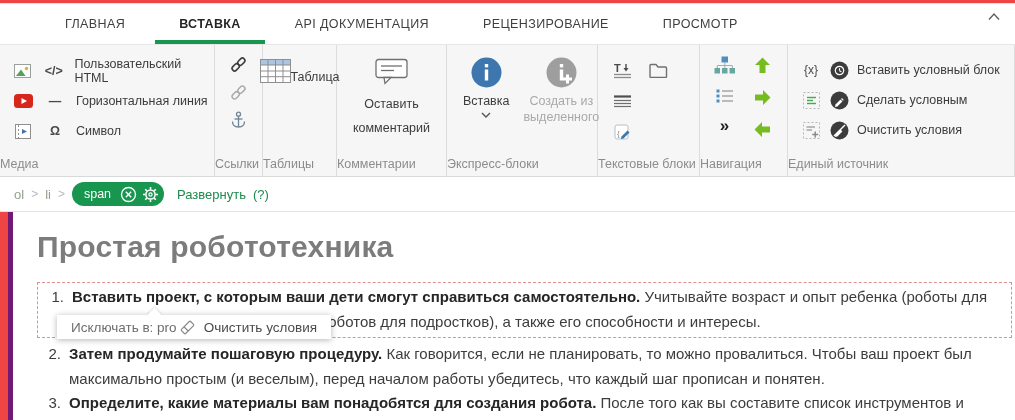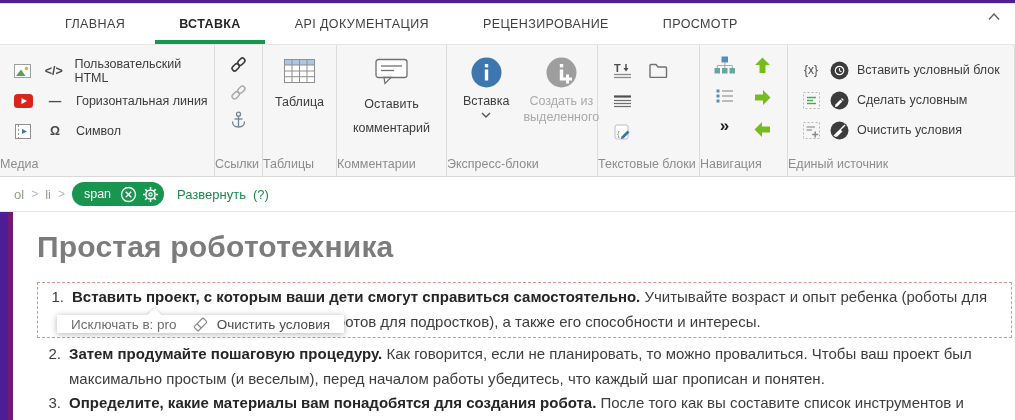--- a/index.html
+++ b/index.html
@@ -1,16 +1,16 @@
 <!DOCTYPE html>
 <html><head>
 <meta charset="utf-8">
 <style>
   html,body{margin:0;padding:0;background:#fff;}
-  #page{width:1015px;height:420px;position:relative;overflow:hidden;background:#4c1d95;
+  #page{width:1015px;height:420px;position:relative;overflow:hidden;background:#ef4444;
         font-family:"Liberation Sans",sans-serif;color:#3c3c3c;}
   
   .topline{position:absolute;top:3px;left:0;right:0;height:1px;background:#e4e4e4;}
   
   .tabbar{position:absolute;top:4px;left:0;right:0;height:40px;display:flex;align-items:stretch;
           padding-left:38px;background:#fff;}
   .tab{display:flex;align-items:center;padding:0 27px;font-size:12.5px;letter-spacing:.4px;
        color:#3f3f3f;position:relative;cursor:default;}
   .tab.active{font-weight:bold;color:#262626;}
   .tab.active::after{content:"";position:absolute;left:3px;right:3px;bottom:0;height:4px;background:#18954e;}
@@ -27,21 +27,21 @@
   .g-media .rows{padding:11px 0 0 12px;}
   .mrow{display:flex;align-items:center;height:30px;gap:8px;cursor:default;}
   .mrow .cell-a{width:22px;display:flex;justify-content:center;}
   .mrow .cell-b{width:26px;display:flex;justify-content:center;font-size:12.5px;font-weight:bold;color:#4a4a4a;}
   .glyph-omega{font-size:15px;}
   
   .g-links{width:48px;}
   .g-links .rows{padding-top:10px;display:flex;flex-direction:column;align-items:center;gap:9px;}
   
   .g-tables{width:74px;align-items:center;}
-  .g-tables .big{padding-top:13px;display:flex;flex-direction:column;align-items:center;}
+  .g-tables .big{padding-top:13px;display:flex;flex-direction:row;align-items:center;}
   .g-tables .btxt{margin-top:11px;}
   
   .g-comments{width:110px;align-items:center;}
   .g-comments .big{padding-top:13px;display:flex;flex-direction:column;align-items:center;}
   .g-comments .btxt{margin-top:7px;width:92px;text-align:center;line-height:24px;}
   
   .g-quick{width:151px;}
   .g-quick .rows{display:flex;gap:14px;padding:12px 8px 0 16px;}
   .qbtn{display:flex;flex-direction:column;align-items:center;}
   .qbtn .lbl{margin-top:5px;text-align:center;line-height:16px;}
@@ -72,21 +72,21 @@
   
   .doc{position:absolute;top:212px;left:8px;right:0;bottom:0;border-left:5px solid #701a75;
        padding:10px 0 0 24px;box-sizing:border-box;background:#fff;}
   .doc-title{font-size:30px;font-weight:bold;color:#7c7c7c;margin:8px 0 0 0;letter-spacing:.2px;}
   .doc-list{margin-top:18px;font-size:15px;line-height:24.5px;color:#3d3d3d;}
   .li{display:flex;}
   .li .num{min-width:24px;text-align:right;margin-right:8px;}
   .li .b{font-weight:bold;color:#262626;}
   .cond-box{border:1px dashed #e09090;padding:2px 8px 3px 2px;margin:0 3px 4px 0;}
   
-  .tooltip{position:absolute;left:57px;top:315px;height:18px;display:flex;align-items:center;gap:14px;
+  .tooltip{position:absolute;left:57px;top:315px;height:24px;display:flex;align-items:center;gap:1px;
            padding:0 14px;background:#fff;box-shadow:0 1px 6px rgba(0,0,0,.3);z-index:20;}
   .tooltip::before{content:"";position:absolute;top:-5px;left:92px;width:11px;height:11px;background:#fff;
                    transform:rotate(45deg);box-shadow:-1px -1px 2px rgba(0,0,0,.10);}
   .tip-cond{font-size:13.5px;color:#6e6e6e;white-space:nowrap;}
   .tip-action{display:flex;align-items:center;gap:7px;font-size:13.5px;color:#4a4a4a;white-space:nowrap;cursor:default;}
   svg{display:block;}
 </style>
 </head>
 <body>
 

